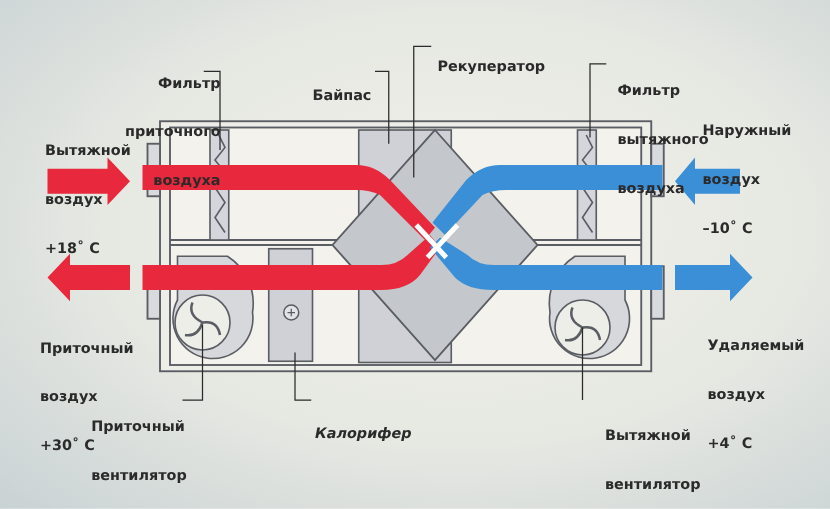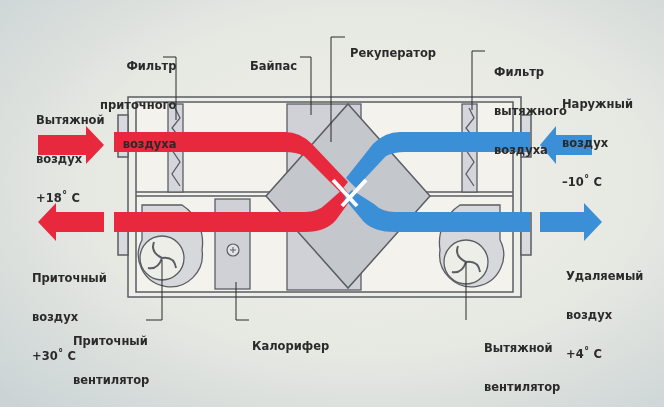--- a/index.html
+++ b/index.html
@@ -85,21 +85,21 @@
     <polyline points="249,320 236,320 236,282"></polyline>
     <polyline points="466,320 466,262"></polyline>
   </g>
 </svg>
 
 <div class="lbl r" style="left:100px;top:34px;">
   <span>Фильтр</span>
   <span>приточного</span>
   <span>воздуха</span>
 </div>
-<div class="lbl" style="left:250px;top:34px;text-align:center;">
+<div class="lbl" style="left:250px;top:44px;text-align:center;">
   <span>Байпас</span>
 </div>
 <div class="lbl" style="left:350px;top:21px;">
   <span>Рекуператор</span>
 </div>
 <div class="lbl" style="left:494px;top:40px;">
   <span>Фильтр</span>
   <span>вытяжного</span>
   <span>воздуха</span>
 </div>
@@ -120,19 +120,19 @@
 </div>
 <div class="lbl" style="left:534px;top:244px;margin-left:32px;">
   <span>Удаляемый</span>
   <span>воздух</span>
   <span>+4˚ С</span>
 </div>
 <div class="lbl" style="left:73px;top:309px;">
   <span>Приточный</span>
   <span>вентилятор</span>
 </div>
-<div class="lbl" style="left:252px;top:314px;">
+<div class="lbl" style="left:252px;top:314px;font-style:italic;">
   <span>Калорифер</span>
 </div>
 <div class="lbl" style="left:484px;top:316px;">
   <span>Вытяжной</span>
   <span>вентилятор</span>
 </div>
 
 </body></html>

